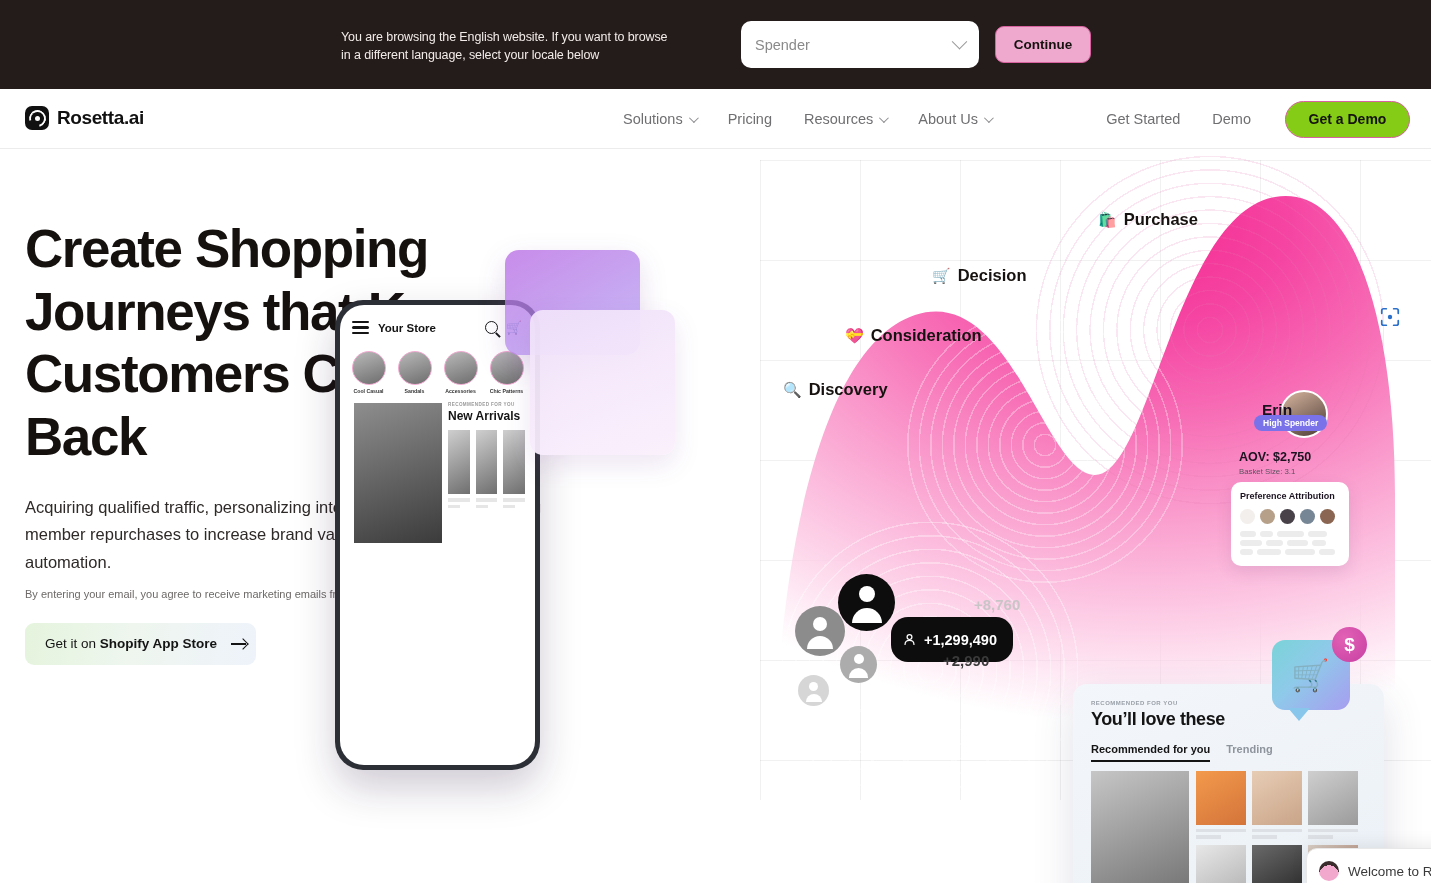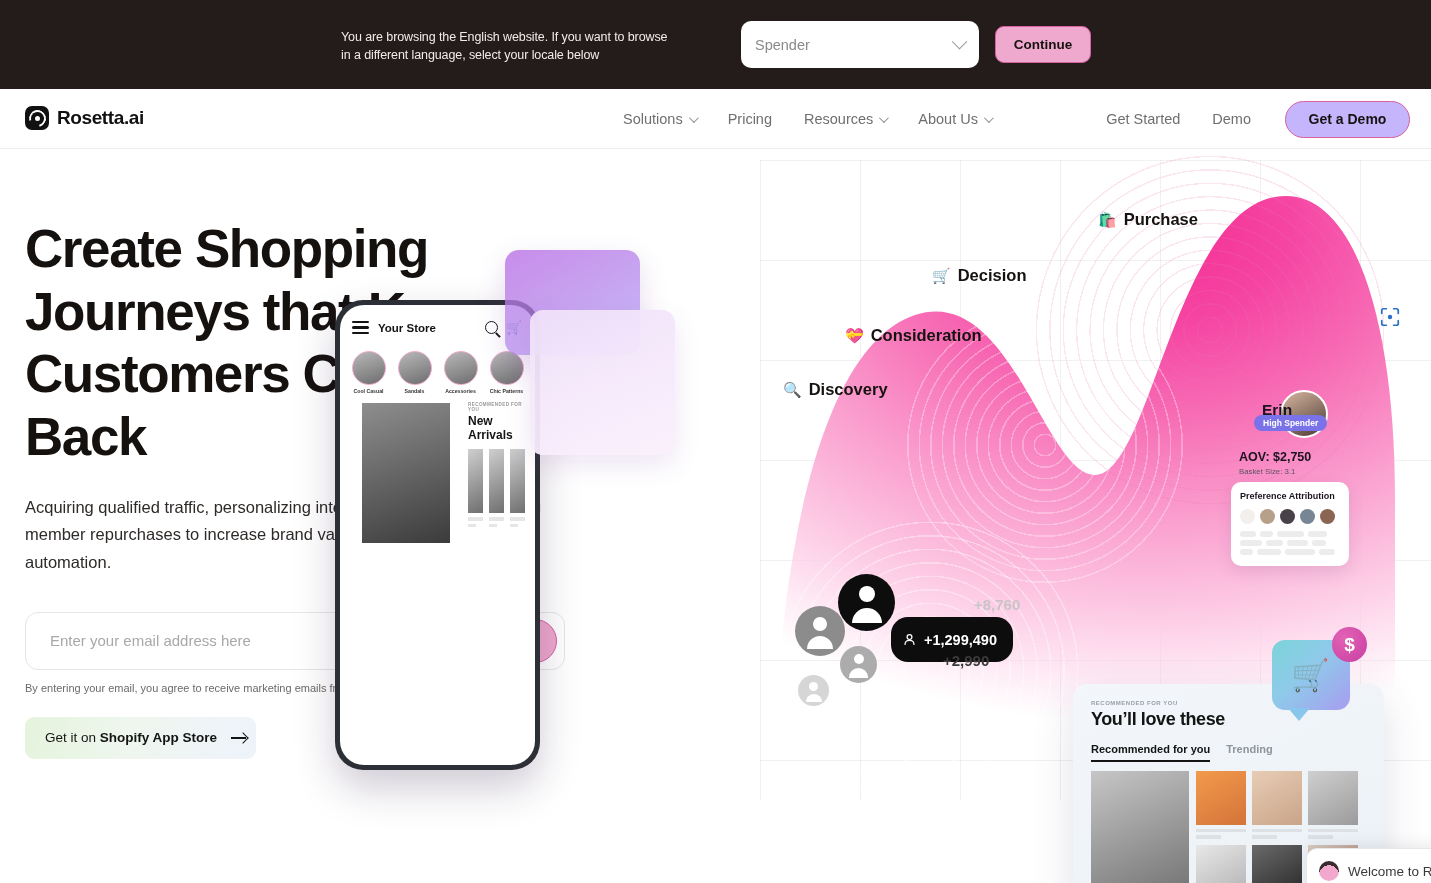--- a/index.html
+++ b/index.html
@@ -120,21 +120,21 @@
     display: flex; align-items: center; gap: 0;
   }
   .nav-link-plain {
     padding: 0 16px;
     font-size: 14.5px; color: #6f6f72;
     cursor: pointer; white-space: nowrap;
   }
   .btn-demo {
     margin-left: 18px;
     width: 125px; height: 37px;
-    background: #c4b5fd;
+    background: #84cc16;
     border: 1.6px solid #d8619f;
     border-radius: 19px;
     display: flex; align-items: center; justify-content: center;
     font-size: 14px; font-weight: 700; color: #16120f;
     cursor: pointer;
   }
 
   
   .hero {
     position: absolute; left: 0; top: 150px;
@@ -505,24 +505,20 @@
     <div class="btn-demo">Get a Demo</div>
   </div>
 </div>
 
 <div class="hero">
 
   <div class="hero-left">
     <h1 class="headline">Create Shopping Journeys that Keep Customers Coming Back</h1>
     <p class="subhead">Acquiring qualified traffic, personalizing interactions, and strengthening member repurchases to increase brand value and achieve marketing automation.</p>
 
-    <div class="email-form">
-      <input class="email-input" type="text" placeholder="Enter your email address here" style="">
-      <div class="btn-trial">Start 30-day free trial</div>
-    </div>
 
     <div class="consent">By entering your email, you agree to receive marketing emails from Rosetta AI.</div>
 
     <div class="btn-shopify">
       <span class="lbl"><span>Get it on </span><b>Shopify App Store</b></span>
       <span class="arrow-r"></span>
     </div>
   </div>
 
   <div class="hero-art">
@@ -600,21 +596,21 @@
           </div>
         <div class="story">
             <div class="ring"></div>
             <div class="cap">Accessories</div>
           </div>
         <div class="story">
             <div class="ring"></div>
             <div class="cap">Chic Patterns</div>
           </div>
       </div>
-      <div style="display:flex; gap:16px; padding:0 0 0 12px;">
+      <div style="display:flex; gap:4px; padding:0 0 0 4px;">
         <div class="ph-hero" style="width:88px; margin-left:10px;"></div>
         <div class="ph-sec" style="flex:1; padding-left:2px;">
           <div class="ph-kicker">RECOMMENDED FOR YOU</div>
           <div class="ph-title">New Arrivals</div>
           <div class="ph-row">
             <div class="ph-card">
                 <div class="img"></div>
                 <div class="l1"></div>
                 <div class="l2"></div>
               </div>

